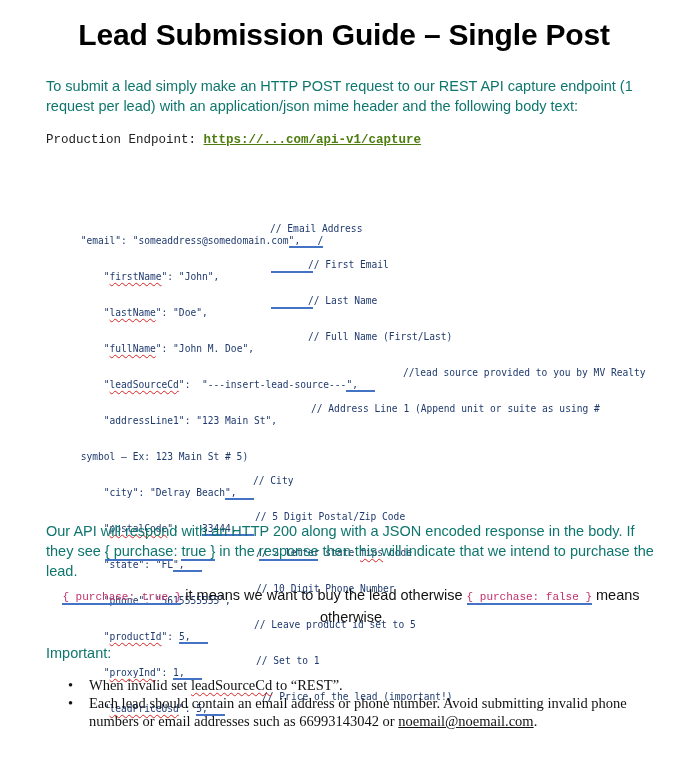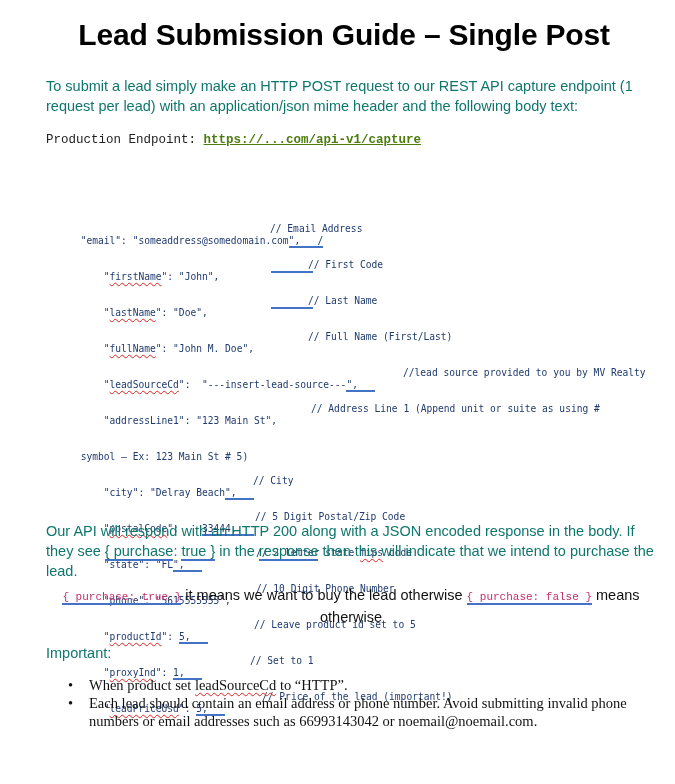--- a/index.html
+++ b/index.html
@@ -31,21 +31,21 @@
   .snip {
     font-family: "Liberation Mono", monospace; font-size: 11px; color: #c0306a;
     border-bottom: 2px double #4472c4;
   }
   .snipline { position: absolute; left: 35px; top: 585px; width: 610px;
     font-family: "Liberation Sans", sans-serif; font-size: 14.5px; line-height: 20px; text-align: center; }
   .bullets { position: absolute; left: 57px; top: 676px; width: 600px;
     font-family: "Liberation Serif", serif; font-size: 14.5px; line-height: 18px; margin: 0; padding: 0; list-style: none; }
   .bullets li { position: relative; padding-left: 21px; }
   .bullets li::before { content: "•"; position: absolute; left: 0; top: 0; }
-  .link-u { }
+  .link-u { text-decoration: underline; }
   .blue-u { border-bottom: 2px double #4472c4; }
 </style>
 </head>
 <body>
 
 <div class="page">
 
   <div class="title">Lead Submission Guide – Single Post</div>
 
   <div class="para" style="top:76px;">To submit a lead simply make an HTTP POST request to our REST API capture endpoint (1 request per lead) with an application/json mime header and the following body text:</div>
@@ -53,21 +53,21 @@
   <div class="endpoint">
     <span>Production Endpoint: </span><a>https://...com/api-v1/capture</a>
   </div>
 
 
   <div class="code">
     <div class="line">
       <span>"email"</span><span>: </span><span>"someaddress@somedomain.com</span><span class="ul">",</span><span class="ul">   /</span><span class="c" style="left:224px;">// Email Address</span>
     </div>
     <div class="line">
-      <span>    "</span><span class="sq">firstName</span><span>"</span><span>: "John",</span><span class="c ul" style="left:225px;width:42px;"> </span><span class="c" style="left:262px;">// First Code</span>
+      <span>    "</span><span class="sq">firstName</span><span>"</span><span>: "John",</span><span class="c ul" style="left:225px;width:42px;"> </span><span class="c" style="left:262px;">// First Email</span>
     </div>
     <div class="line">
       <span>    "</span><span class="sq">lastName</span><span>"</span><span>: "Doe",</span><span class="c ul" style="left:225px;width:42px;"> </span><span class="c" style="left:262px;">// Last Name</span>
     </div>
     <div class="line">
       <span>    "</span><span class="sq">fullName</span><span>"</span><span>: "John M. Doe",</span><span class="c" style="left:262px;">// Full Name (First/Last)</span>
     </div>
     <div class="line">
       <span>    "</span><span class="sq">leadSourceCd</span><span>"</span><span>:  "---insert-lead-source---</span><span class="ul">",</span><span class="ul">   </span><span class="c" style="left:357px;">//lead source provided to you by MV Realty</span>
     </div>
@@ -86,21 +86,21 @@
     <div class="line">
       <span>    </span><span>"state": "FL</span><span class="ul">",</span><span class="ul">   </span><span class="c" style="left:210px;"><span>// 2 letter state </span><span class="sq">fips</span><span> code</span></span>
     </div>
     <div class="line">
       <span>    </span><span>"phone": "5615555555",</span><span class="c" style="left:210px;">// 10 Digit Phone Number</span>
     </div>
     <div class="line">
       <span>    "</span><span class="sq">productId</span><span>"</span><span>: </span><span class="ul">5,</span><span class="ul">   </span><span class="c" style="left:208px;">// Leave product id set to 5</span>
     </div>
     <div class="line">
-      <span>    "</span><span class="sq">proxyInd</span><span>"</span><span>: </span><span class="ul">1,</span><span class="ul">   </span><span class="c" style="left:204px;">// Set to 1</span>
+      <span>    "</span><span class="sq">proxyInd</span><span>"</span><span>: </span><span class="ul">1,</span><span class="ul">   </span><span class="c" style="left:210px;">// Set to 1</span>
     </div>
     <div class="line">
       <span>    "</span><span class="sq">leadPriceUsd</span><span>"</span><span>: </span><span class="ul">5,</span><span class="ul">   </span><span class="c" style="left:216px;">// Price of the lead (important!)</span>
     </div>
     <div class="line"></div>
     <div class="line"></div>
     
     
     
     
@@ -116,17 +116,17 @@
     <span>Our API will respond with an HTTP 200 along with a JSON encoded response in the body. If they see </span><span class="blue-u">{ purchase</span><span>: </span><span class="blue-u">true }</span><span> in the </span><span class="blue-u">response</span><span> then this will indicate that we intend to purchase the lead.</span>
   </div>
 
   <div class="snipline">
     <span class="snip">{ purchase: true }</span><span> it means we want to buy the lead otherwise </span><span class="snip">{ purchase: false }</span><span> means otherwise</span>
   </div>
 
   <div class="para" style="top:643px;">Important:</div>
 
   <ul class="bullets">
-    <li><span>When product set </span><span class="sq">leadSourceCd</span><span> to “HTTP”.</span></li>
+    <li><span>When invalid set </span><span class="sq">leadSourceCd</span><span> to “REST”.</span></li>
     <li><span>Each lead should contain an email address or phone number.  Avoid submitting invalid phone numbers or email addresses such as 66993143042 or </span><span class="link-u">noemail@noemail.com</span><span>.</span></li>
   </ul>
 
 </div>
 
 </body></html>

